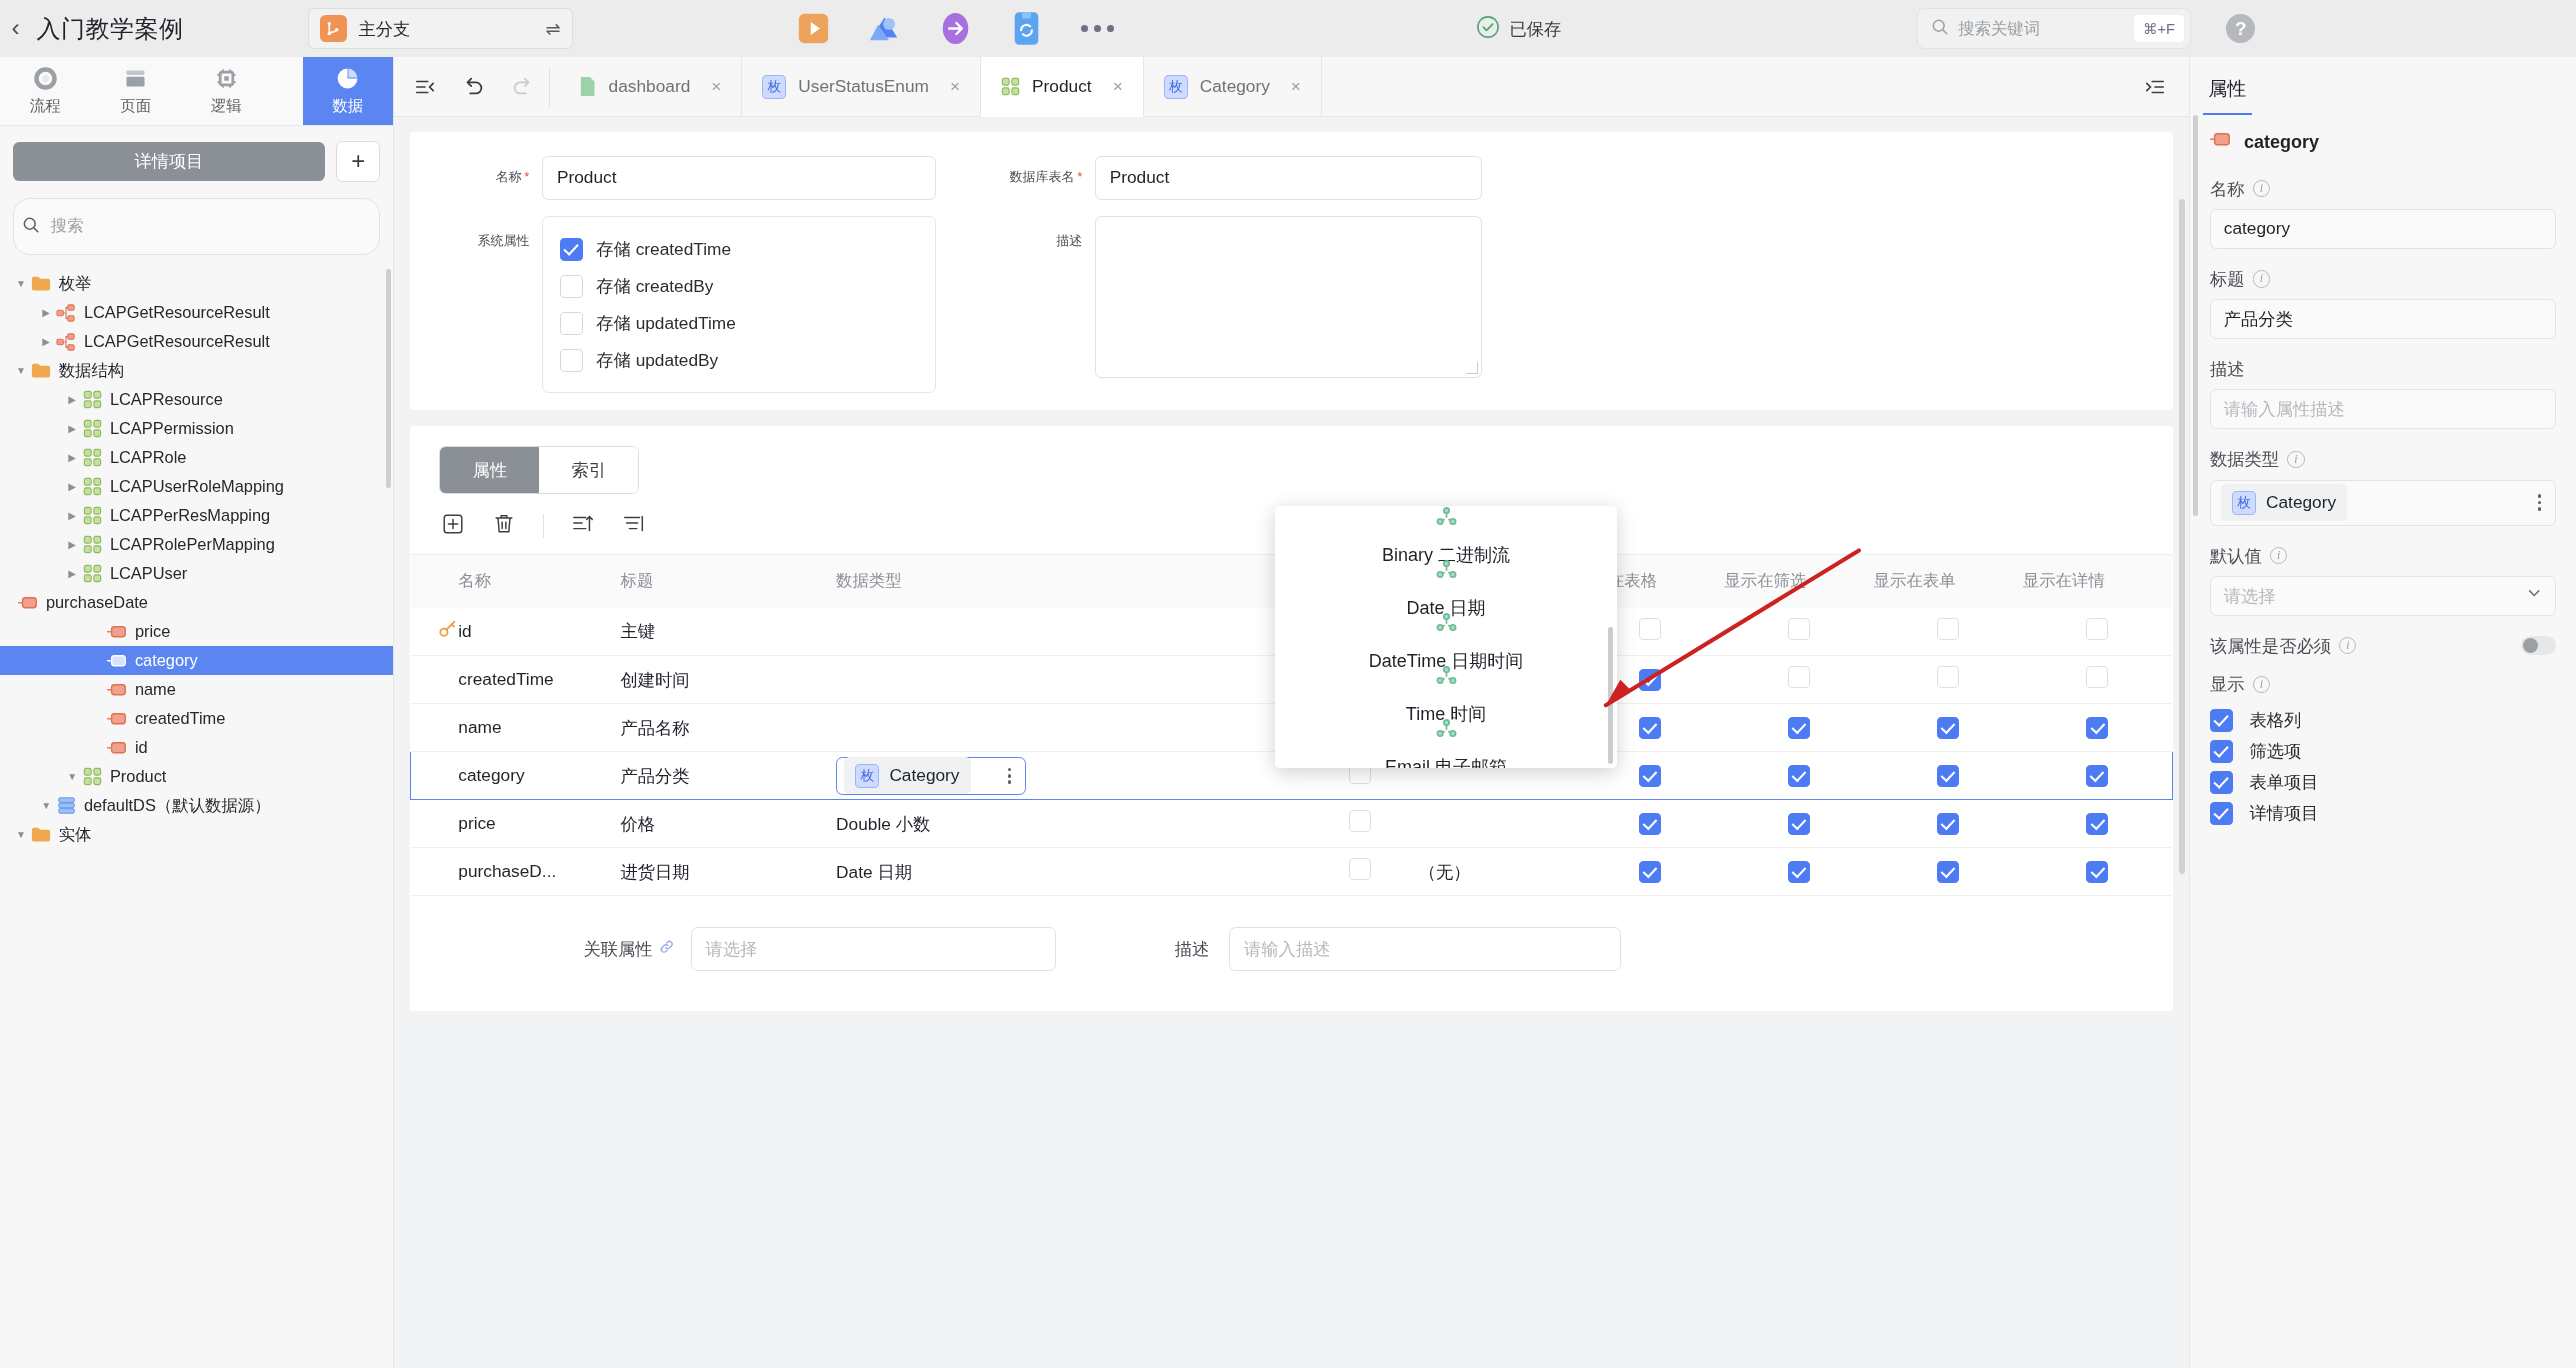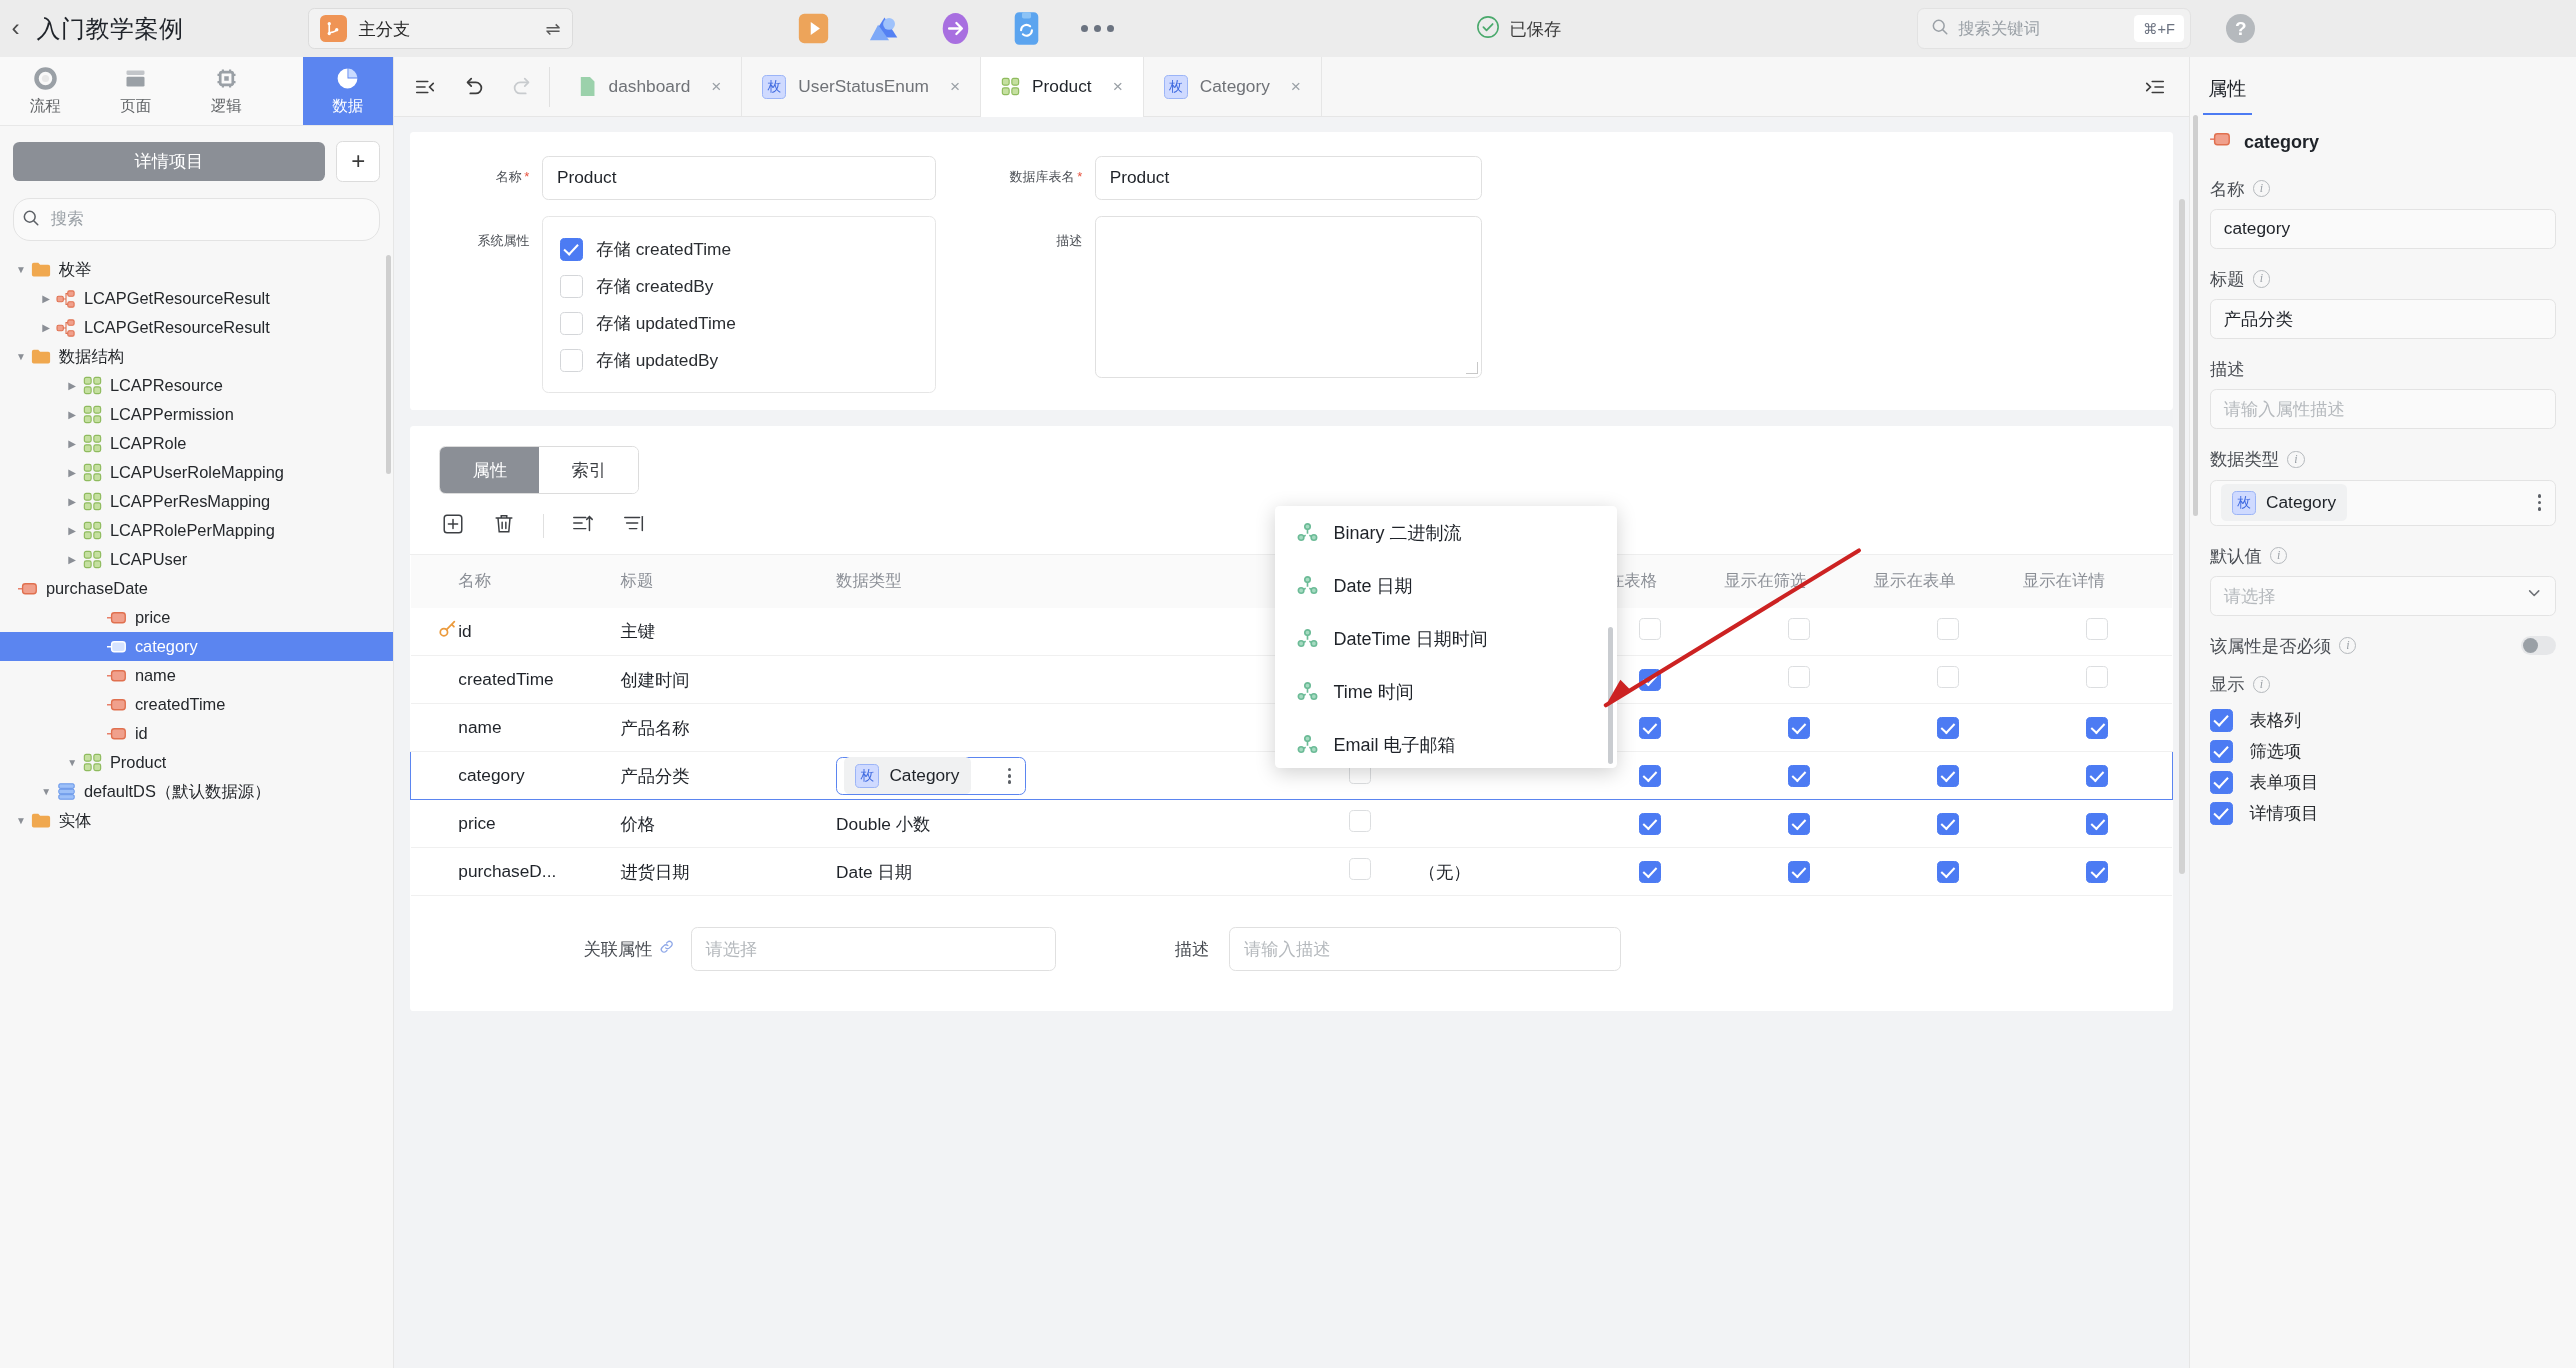--- a/index.html
+++ b/index.html
@@ -57,21 +57,21 @@
   .modeitem { flex: 1; display: flex; flex-direction: column; align-items: center; justify-content: center;
               gap: 3.6px; cursor: pointer; }
   .modeitem .mlabel { font-size: 15.5px; color: #606366; }
   .modeitem.active { background: #5b85f0; margin-left: 31px; }
   .modeitem.active .mlabel { color: #fff; }
   .tree-actions { padding: 14.6px 12.8px 7.3px 12.8px; display: flex; gap: 11px; align-items: center; }
   .erd-btn { flex: 1; height: 39px; background: #8b8f96; color: #fff; border-radius: 6.4px; font-size: 17.3px;
              display: flex; align-items: center; justify-content: center; cursor: pointer; }
   .plus-btn { width: 44px; height: 41px; border: 0.9px solid #dcdcdc; border-radius: 6.4px; background: #fff;
               display: flex; align-items: center; justify-content: center; font-size: 24px; color: #3b3b3b; cursor: pointer; }
-  .tree-search { margin: 9px 12.8px 0 12.8px; height: 43px; border: 0.9px solid #e3e3e3; border-radius: 17px;
+  .tree-search { margin: 9px 12.8px 0 12.8px; height: 57px; border: 0.9px solid #e3e3e3; border-radius: 17px;
                  background: #fafafa; display: flex; align-items: center; padding: 0 8px; gap: 11px; }
   .tree-search .sph { font-size: 16.4px; color: #9aa0a6; }
   .tree { margin-top: 14.6px; flex: 1; overflow: hidden; position: relative; }
   .trow { height: 29px; display: flex; align-items: center; font-size: 16.4px; color: #25282c; cursor: pointer;
           white-space: nowrap; padding-right: 5.5px; }
   .trow.sel { background: #5b85f0; color: #fff; }
   .tcaret { width: 16.4px; flex: 0 0 16.4px; display: flex; align-items: center; justify-content: center;
             font-size: 10px; color: #8b8f96; }
   .ticon { width: 24px; flex: 0 0 24px; display: flex; align-items: center; justify-content: center; margin-right: 5.5px; }
   .tlabel { overflow: hidden; }
@@ -154,21 +154,21 @@
   .bf-label { font-size: 17.3px; color: #4a4e54; display: flex; align-items: center; gap: 6.4px; }
   .bf-inp { height: 44px; border: 0.9px solid #e0e0e0; border-radius: 6.4px; background: #fff; display: flex;
             align-items: center; padding: 0 13.7px; font-size: 17.3px; color: #b5b9bd; }
 
   .centerscroll { position: absolute; right: 3.6px; top: 82px; width: 6.4px; height: 675px; border-radius: 3.6px; background: #d2d2d2; }
 
   
   .dropdown { position: absolute; left: 881px; top: 449px; width: 342px; height: 262px; background: #fff;
               border-radius: 4.6px; box-shadow: 0 4.6px 20px rgba(0,0,0,.18); overflow: hidden; z-index: 40; }
   .dd-item { height: 53px; display: flex; align-items: center; gap: 15.5px; padding: 0 22px; font-size: 18px;
-             color: #1f2329; cursor: pointer; }
+             color: #1f2329; cursor: pointer; flex-direction: column; }
   .dd-scroll { position: absolute; right: 3.6px; top: 121px; width: 5.5px; height: 137px; border-radius: 2.7px; background: #c9ccd0; }
 
   
   .rightcol { width: 387px; flex: 0 0 387px; background: #f7f7f7; border-left: 0.9px solid #e6e6e6;
               display: flex; flex-direction: column; }
   .rp-tabs { height: 58px; display: flex; align-items: flex-end; padding-left: 12.8px; background: #f7f7f7; }
   .rp-tab { font-size: 19px; color: #1f2329; padding: 0 5.5px 11px 5.5px; border-bottom: 2.3px solid #4c7bf3; }
   .rp-body { flex: 1; padding: 16.4px 20px 0 20px; position: relative; overflow: hidden; }
   .rp-title { display: flex; align-items: center; gap: 12px; font-size: 18px; font-weight: bold; color: #1f2329;
               margin-bottom: 24px; }

